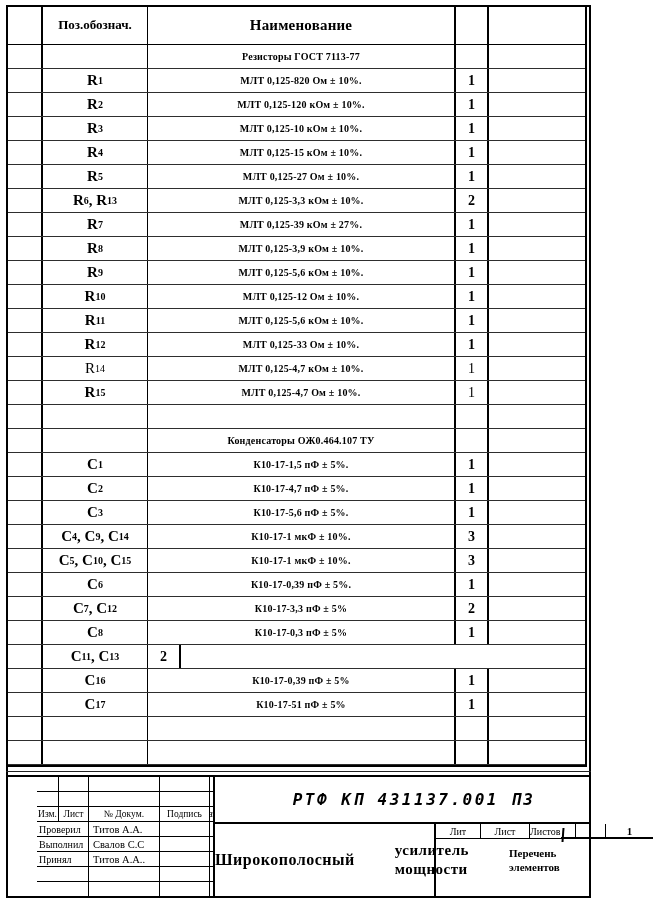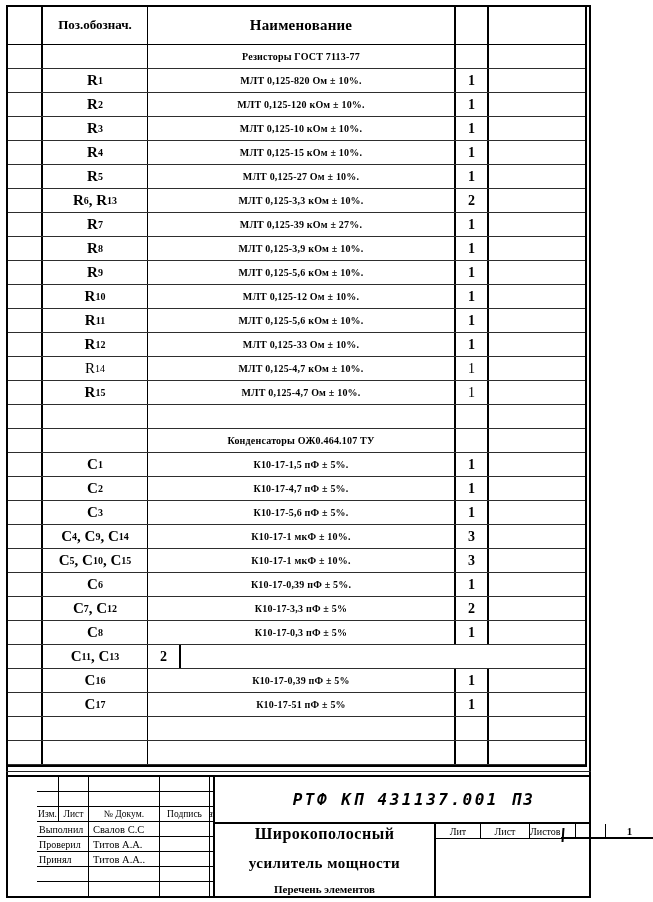--- a/index.html
+++ b/index.html
@@ -50,22 +50,22 @@
   .lc-role{width:52px;justify-content:flex-start;padding-left:2px;font-size:10px;}
   .lc-name{width:71px;justify-content:flex-start;padding-left:4px;font-size:10.5px;}
 
   .tb-right{flex:1;display:flex;flex-direction:column;min-width:0;}
   .tb-code{height:47px;border-bottom:2px solid #000;box-sizing:border-box;
     display:flex;align-items:center;justify-content:center;
     font-family:"DejaVu Sans Mono", monospace;font-style:italic;font-weight:bold;
     font-size:16px;letter-spacing:2.5px;padding-left:24px;}
   .tb-bottom{flex:1;display:flex;min-height:0;}
   .tb-title{width:221px;border-right:2px solid #000;box-sizing:border-box;
-    display:flex;flex-direction:column;align-items:center;justify-content:space-between;
-    line-height:1.3;}
+    display:flex;align-items:center;justify-content:flex-start;
+    line-height:1.3;gap:40px;}
   .t1{font-size:16px;font-weight:bold;letter-spacing:.5px;}
   .t2{font-size:15px;font-weight:bold;letter-spacing:.5px;}
   .t3{font-size:11px;font-weight:bold;}
   .tb-lit{flex:1;display:flex;min-width:0;}
   .lit-row{display:flex;box-sizing:border-box;}
   .lit-head{height:15px;border-bottom:1px solid #000;font-size:10px;}
   .lit-vals{height:15px;border-bottom:2px solid #000;font-size:11px;font-weight:bold;}
   .lh,.lv{box-sizing:border-box;border-right:1px solid #000;display:flex;
     align-items:center;justify-content:center;overflow:visible;}
   .w-lit{width:45px;}.w-list{width:49px;}.w-listov{flex:1;border-right:none;}
@@ -325,28 +325,28 @@
       <div class="lc lc-date"></div>
     </div>
     <div class="tbr">
       <div class="lc lc-izm">Изм.</div>
       <div class="lc lc-list">Лист</div>
       <div class="lc lc-doc">№ Докум.</div>
       <div class="lc lc-sign">Подпись</div>
       <div class="lc lc-date">Дата</div>
     </div>
     <div class="tbr">
+      <div class="lc lc-role">Проверил</div>
+      <div class="lc lc-name">Титов А.А.</div>
+      <div class="lc lc-sign"></div>
+      <div class="lc lc-date"></div>
+    </div>
+    <div class="tbr">
       <div class="lc lc-role">Выполнил</div>
       <div class="lc lc-name">Свалов С.С</div>
-      <div class="lc lc-sign"></div>
-      <div class="lc lc-date"></div>
-    </div>
-    <div class="tbr">
-      <div class="lc lc-role">Проверил</div>
-      <div class="lc lc-name">Титов А.А.</div>
       <div class="lc lc-sign"></div>
       <div class="lc lc-date"></div>
     </div>
     <div class="tbr">
       <div class="lc lc-role">Принял</div>
       <div class="lc lc-name">Титов А.А..</div>
       <div class="lc lc-sign"></div>
       <div class="lc lc-date"></div>
     </div>
     <div class="tbr">

